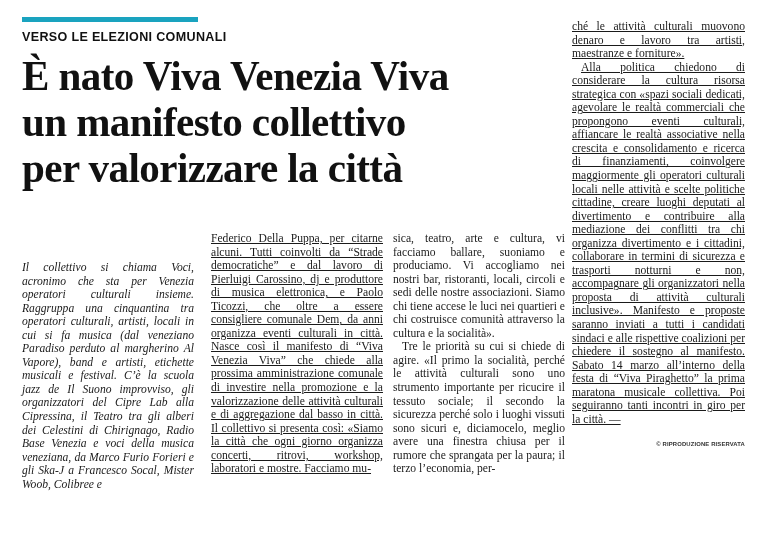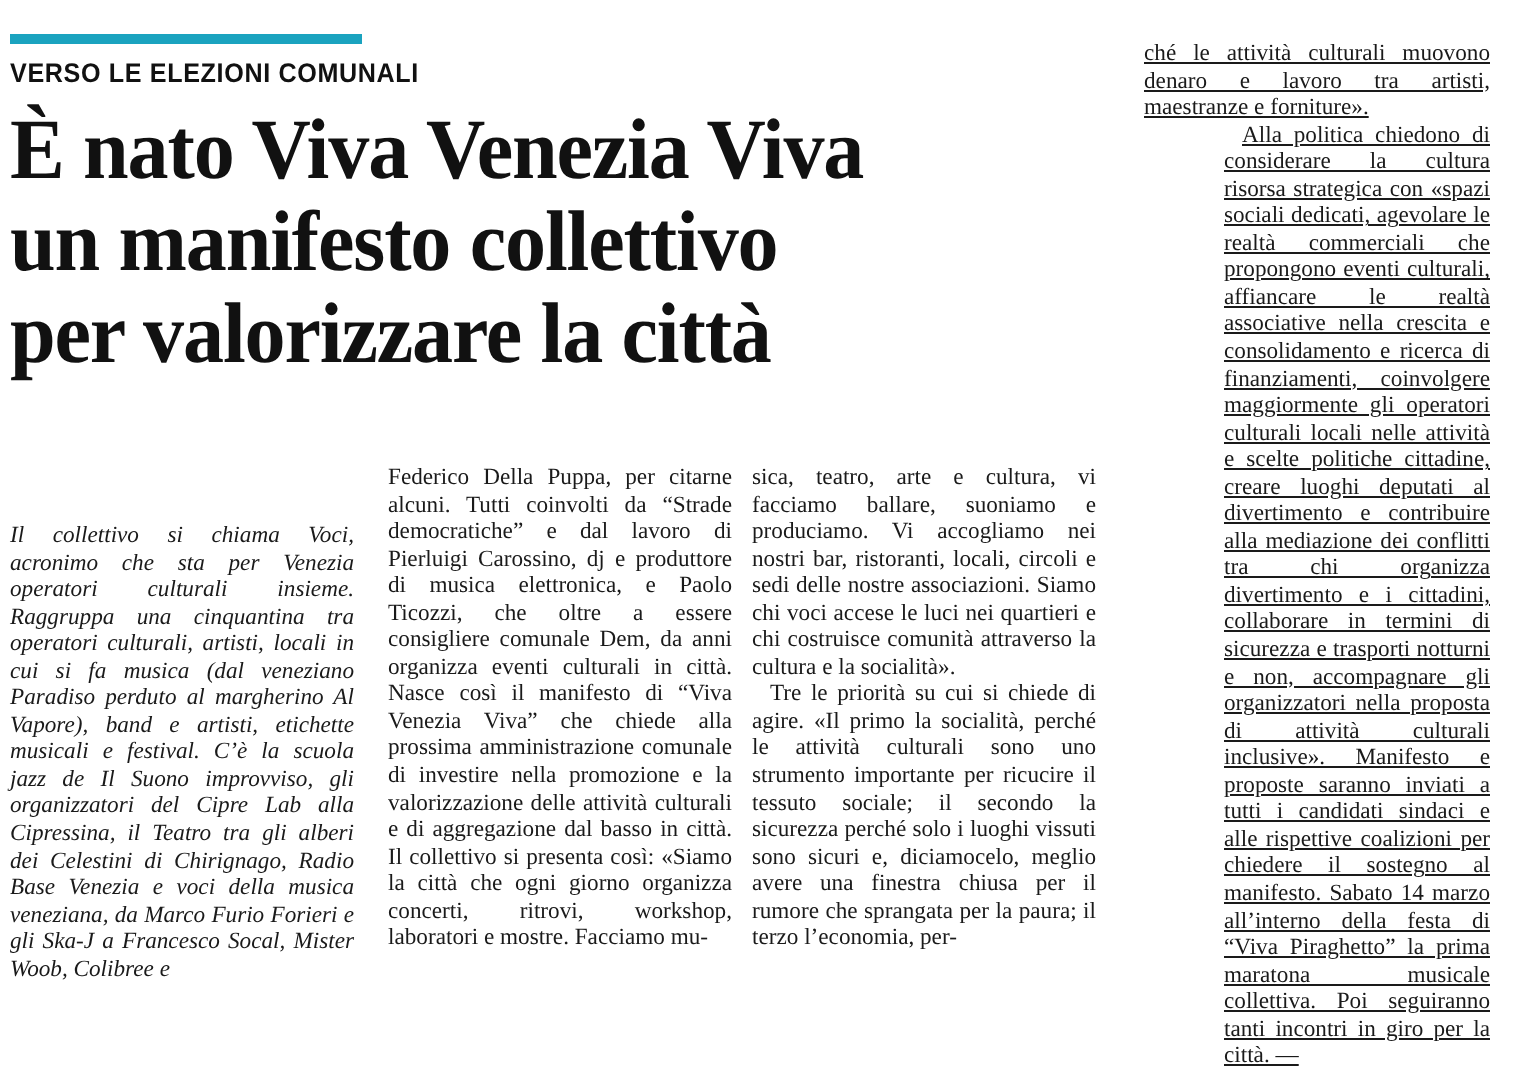--- a/index.html
+++ b/index.html
@@ -17,21 +17,21 @@
   .page {
     position: relative;
     width: 760px;
     height: 544px;
     box-sizing: border-box;
   }
 
   
   .left-block {
     position: absolute;
-    left: 5px;
+    left: 22px;
     top: 0;
     width: 543px;
     height: 468px;
   }
 
   .kicker-rule {
     width: 176px;
     height: 5px;
     background: #1aa3bf;
     margin-top: 17px;
@@ -99,36 +99,36 @@
     line-height: 13.55px;
     text-align: justify;
     text-justify: inter-word;
     hyphens: none;
     color: #1a1a1a;
   }
   .col p { margin: 0; text-indent: 0; }
   .col p + p { text-indent: 9px; }
 
   #col1 { left: 0px;   top: 261px; width: 172px; font-style: italic; }
-  #col2 { left: 189px; top: 232px; width: 172px; }
+  #col2 { left: 189px; top: 232px; width: 172px; text-decoration: underline; }
   #col3 { left: 371px; top: 232px; width: 172px; }
 
   
   #col4 {
     position: absolute;
     left: 572px;
     top: 20px;
     width: 173px;
     font-size: 11.6px;
     line-height: 13.55px;
     text-align: justify;
     color: #1a1a1a;
   }
   #col4 p { margin: 0; text-decoration: underline; }
-  #col4 p + p { text-indent: 9px; margin-left: 40px; }
+  #col4 p + p { text-indent: 9px; }
 
   .credit {
     margin-top: 11px;
     text-align: right;
     font-family: "Liberation Sans Narrow", "Liberation Sans", sans-serif;
     font-weight: bold;
     font-size: 6.2px;
     letter-spacing: 0.15px;
     color: #333333;
     transform: scaleX(0.95);
@@ -153,21 +153,21 @@
 
 
     <div class="body-cols">
       <div class="col" id="col1">
         <p>Il collettivo si chiama Voci, acronimo che sta per Venezia operatori culturali insieme. Raggruppa una cinquantina tra operatori culturali, artisti, locali in cui si fa musica (dal veneziano Paradiso perduto al margherino Al Vapore), band e artisti, etichette musicali e festival. C’è la scuola jazz de Il Suono improvviso, gli organizzatori del Cipre Lab alla Cipressina, il Teatro tra gli alberi dei Celestini di Chirignago, Radio Base Venezia e voci della musica veneziana, da Marco Furio Forieri e gli Ska-J a Francesco Socal, Mister Woob, Colibree e</p>
       </div>
       <div class="col" id="col2">
         <p>Federico Della Puppa, per citarne alcuni. Tutti coinvolti da “Strade democratiche” e dal lavoro di Pierluigi Carossino, dj e produttore di musica elettronica, e Paolo Ticozzi, che oltre a essere consigliere comunale Dem, da anni organizza eventi culturali in città. Nasce così il manifesto di “Viva Venezia Viva” che chiede alla prossima amministrazione comunale di investire nella promozione e la valorizzazione delle attività culturali e di aggregazione dal basso in città. Il collettivo si presenta così: «Siamo la città che ogni giorno organizza concerti, ritrovi, workshop, laboratori e mostre. Facciamo mu-</p>
       </div>
       <div class="col" id="col3">
-        <p>sica, teatro, arte e cultura, vi facciamo ballare, suoniamo e produciamo. Vi accogliamo nei nostri bar, ristoranti, locali, circoli e sedi delle nostre associazioni. Siamo chi voci accese le luci nei quartieri e chi costruisce comunità attraverso la cultura e la socialità».</p>
+        <p>sica, teatro, arte e cultura, vi facciamo ballare, suoniamo e produciamo. Vi accogliamo nei nostri bar, ristoranti, locali, circoli e sedi delle nostre associazioni. Siamo chi tiene accese le luci nei quartieri e chi costruisce comunità attraverso la cultura e la socialità».</p>
         <p>Tre le priorità su cui si chiede di agire. «Il primo la socialità, perché le attività culturali sono uno strumento importante per ricucire il tessuto sociale; il secondo la sicurezza perché solo i luoghi vissuti sono sicuri e, diciamocelo, meglio avere una finestra chiusa per il rumore che sprangata per la paura; il terzo l’economia, per-</p>
       </div>
     </div>
   </div>
 
   <div id="col4">
     <p>ché le attività culturali muovono denaro e lavoro tra artisti, maestranze e forniture».</p>
     <p>Alla politica chiedono di considerare la cultura risorsa strategica con «spazi sociali dedicati, agevolare le realtà commerciali che propongono eventi culturali, affiancare le realtà associative nella crescita e consolidamento e ricerca di finanziamenti, coinvolgere maggiormente gli operatori culturali locali nelle attività e scelte politiche cittadine, creare luoghi deputati al divertimento e contribuire alla mediazione dei conflitti tra chi organizza divertimento e i cittadini, collaborare in termini di sicurezza e trasporti notturni e non, accompagnare gli organizzatori nella proposta di attività culturali inclusive». Manifesto e proposte saranno inviati a tutti i candidati sindaci e alle rispettive coalizioni per chiedere il sostegno al manifesto. Sabato 14 marzo all’interno della festa di “Viva Piraghetto” la prima maratona musicale collettiva. Poi seguiranno tanti incontri in giro per la città. —</p>
     <div class="credit">© RIPRODUZIONE RISERVATA</div>
   </div>

